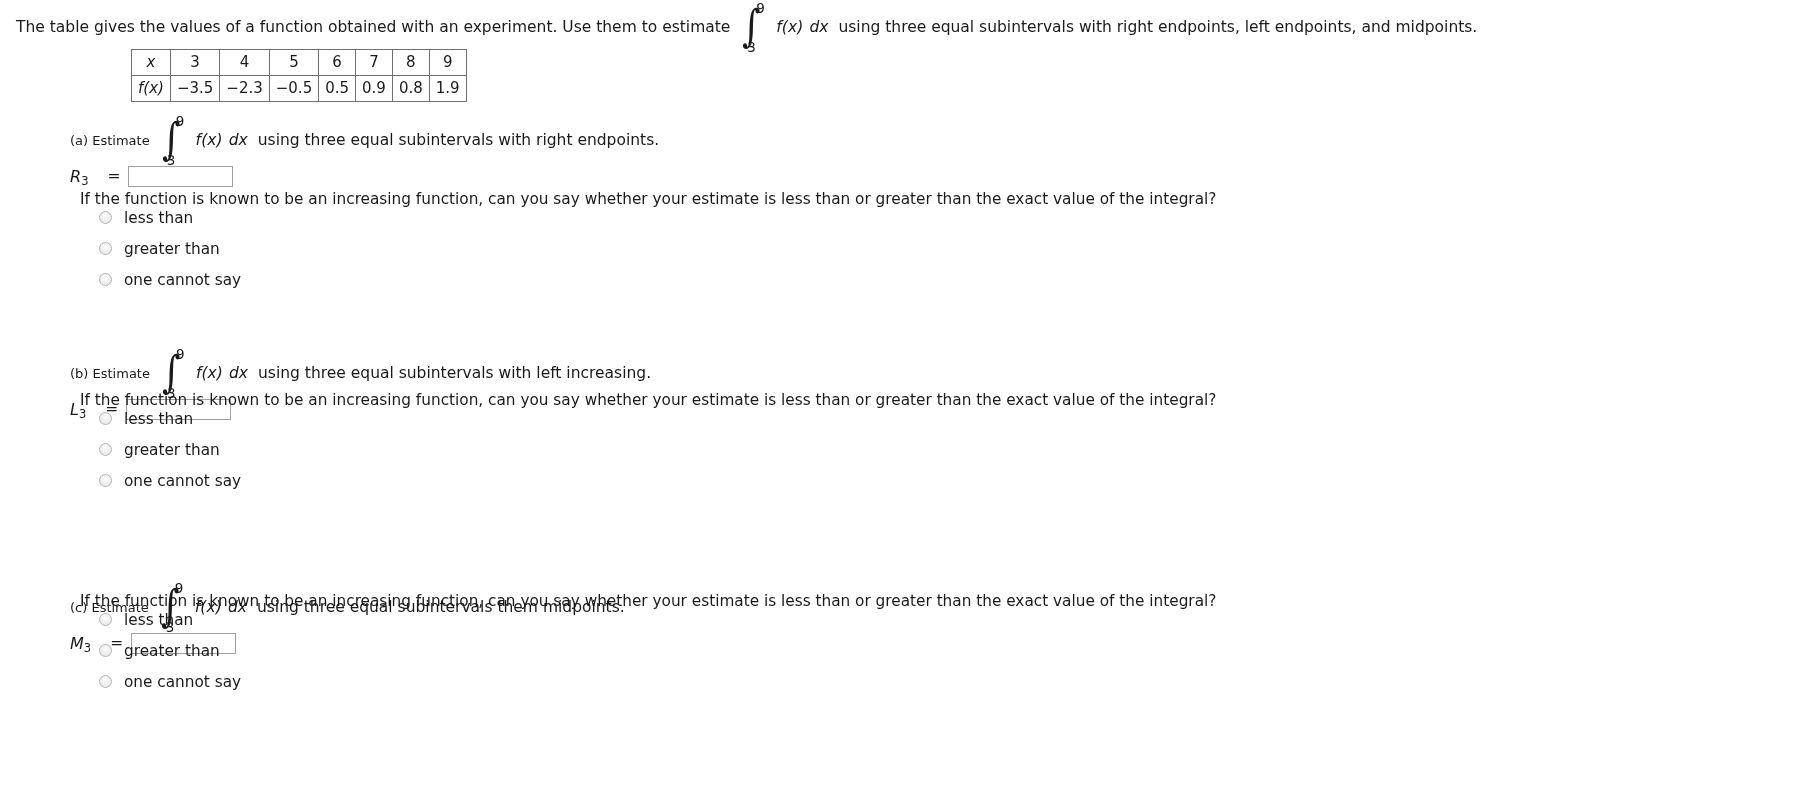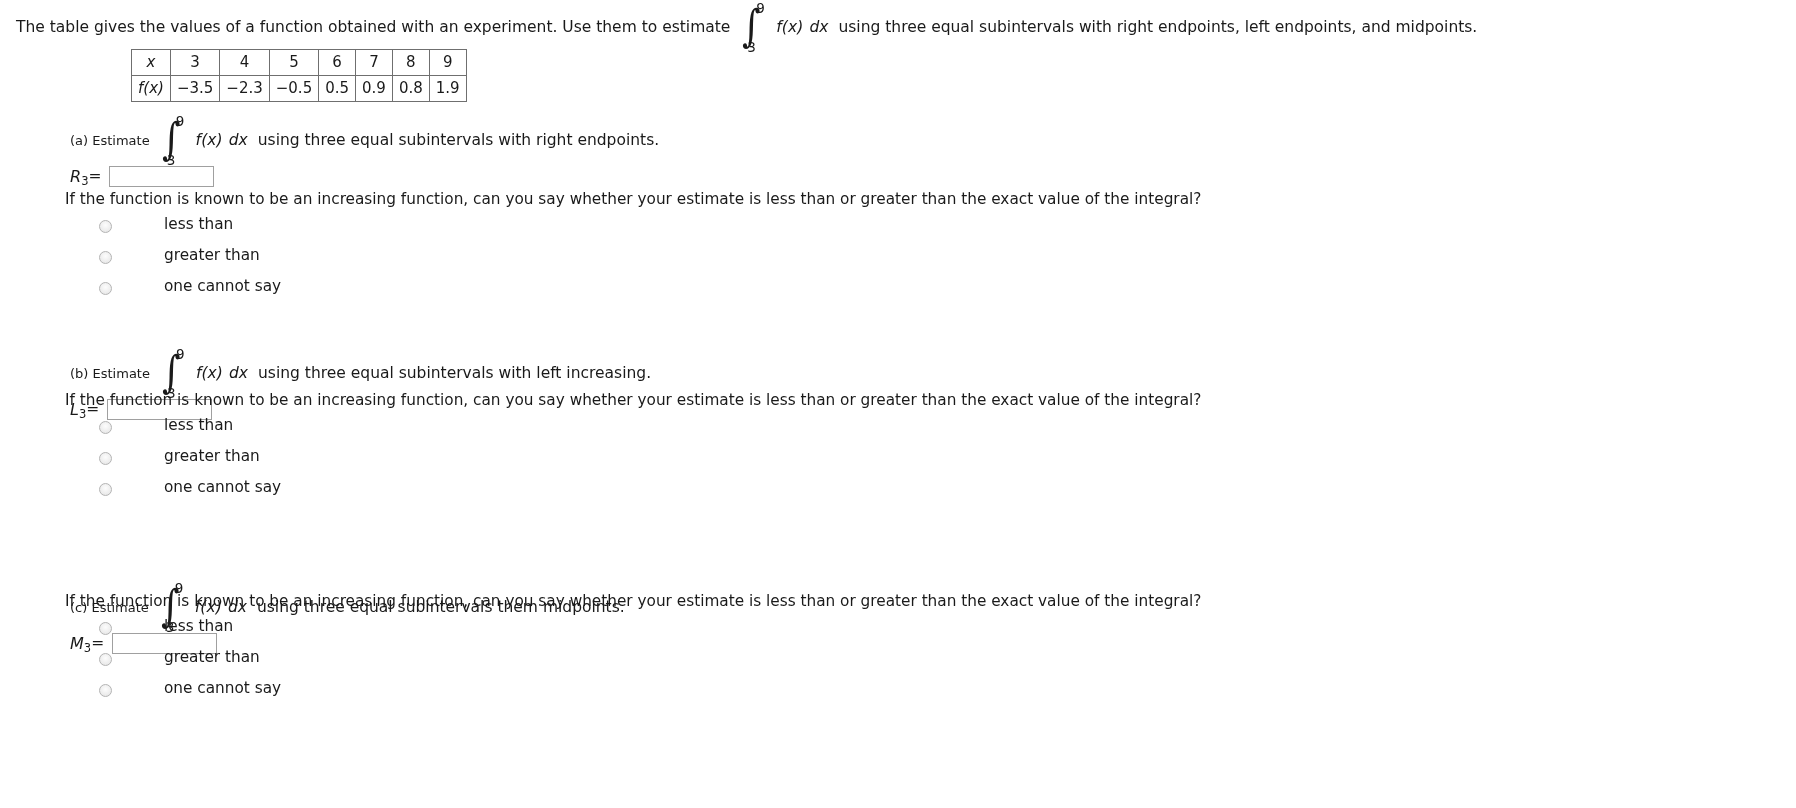--- a/index.html
+++ b/index.html
@@ -103,21 +103,21 @@
 
   .answer-row {
     display: flex;
     align-items: center;
     margin-top: 2px;
     height: 26px;
   }
   .var {
     font-style: italic;
     font-size: 16px;
-    margin-right: 0;
+    margin-right: 19px;
     white-space: nowrap;
   }
   .var sub {
     font-style: normal;
     font-size: 11.5px;
     vertical-align: baseline;
     position: relative;
     bottom: -3px;
   }
   .eq { margin-right: 8px; }
@@ -128,30 +128,29 @@
     background: #ffffff;
     font-family: "DejaVu Sans", sans-serif;
     font-size: 14px;
     padding: 0 3px;
     outline: none;
   }
 
   
   .question {
     position: absolute;
-    left: 65px;
+    left: 80px;
     font-size: 15.3px;
     white-space: nowrap;
   }
   .radios { position: absolute; left: 99px; }
   .radio-item {
     display: flex;
-    align-items: flex-end;
+    align-items: center;
     height: 31px;
-    gap: 40px;
   }
   .radio-dot {
     width: 13px;
     height: 13px;
     border-radius: 50%;
     border: 1px solid #b4b4b4;
     background: radial-gradient(circle at 50% 38%, #fdfdfd 0%, #ececec 65%, #e2e2e2 100%);
     margin-right: 12px;
     flex: 0 0 auto;
   }

